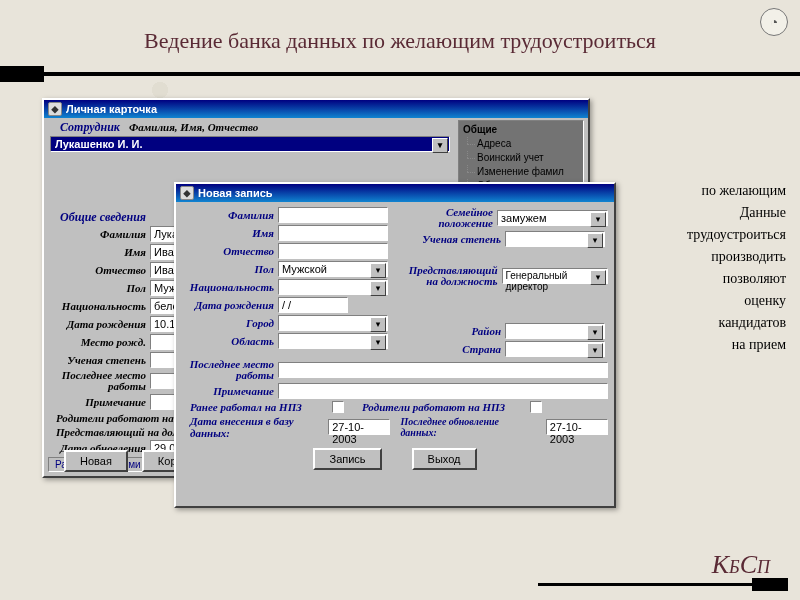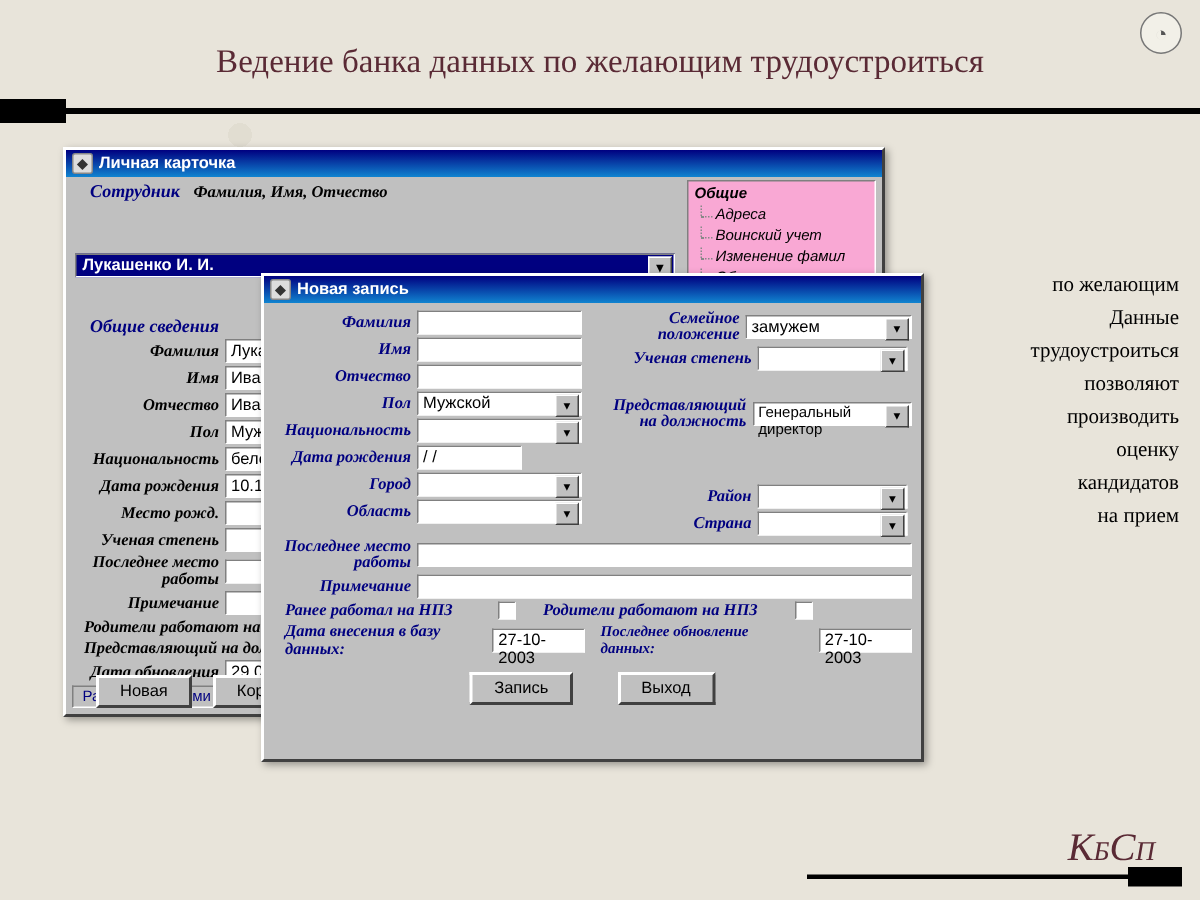--- a/index.html
+++ b/index.html
@@ -17,21 +17,21 @@
   .titlebar { background:linear-gradient(#000080,#1084d0); color:#fff; padding:2px 4px; font-weight:bold; display:flex; align-items:center; gap:4px; font-size:11px; }
   .titlebar .icon { width:14px; height:14px; background:#ddd; border:1px solid #888; border-radius:2px; font-size:9px; color:#333; display:flex; align-items:center; justify-content:center; }
   .section-label { color:#000080; font-weight:bold; font-style:italic; font-family:"Times New Roman",serif; font-size:12px; padding:2px 16px 0; }
   .field-row { display:flex; align-items:center; padding:1px 6px; gap:4px; }
   .lbl { text-align:right; font-family:"Times New Roman",serif; font-style:italic; font-weight:bold; color:#000; font-size:11px; }
   .lbl.navy { color:#000080; }
   .inp { background:#fff; border:1px solid; border-color:#808080 #fff #fff #808080; padding:1px 3px; font-size:11px; height:16px; }
   .combo { position:relative; }
   .combo::after { content:"▾"; position:absolute; right:1px; top:1px; width:14px; height:13px; background:#c0c0c0; border:1px solid; border-color:#fff #404040 #404040 #fff; font-size:9px; text-align:center; line-height:12px; color:#000; }
   .btn { background:#c0c0c0; border:2px solid; border-color:#fff #404040 #404040 #fff; padding:3px 14px; font-size:11px; cursor:pointer; }
-  .tree { background:#f9a8d4; border:1px solid; border-color:#808080 #fff #fff #808080; padding:2px 4px; font-size:10px; line-height:14px;font-style:italic; }
+  .tree { background:#737373; border:1px solid; border-color:#808080 #fff #fff #808080; padding:2px 4px; font-size:10px; line-height:14px; }
   .tree .root { font-weight:bold; }
   .tree .child { padding-left:14px; position:relative; }
   .tree .child::before { content:""; position:absolute; left:4px; top:0; bottom:50%; border-left:1px dotted #888; }
   .tree .child::after { content:""; position:absolute; left:4px; top:7px; width:8px; border-top:1px dotted #888; }
   .statusbox { border:1px solid; border-color:#808080 #fff #fff #808080; display:inline-block; padding:1px 6px; font-size:10px; color:#000080; }
   .checkbox { width:12px; height:12px; background:#fff; border:1px solid; border-color:#808080 #fff #fff #808080; display:inline-block; }
   .sidebar-text { position:absolute; right:14px; top:180px; width:120px; text-align:right; font-family:"Times New Roman",serif; color:#000; font-size:14px; line-height:22px; }
   .footer-brand { position:absolute; right:30px; bottom:20px; font-family:"Times New Roman",serif; font-style:italic; font-size:26px; color:#5a2a35; }
   .footer-brand .sm { font-size:18px; }
   .footer-line { position:absolute; right:12px; bottom:14px; width:250px; height:3px; background:#000; }
@@ -52,21 +52,21 @@
     <span class="icon">◆</span>
     <span>Личная карточка</span>
   </div>
   <div style="display:flex;">
     <div style="flex:1;">
       <div class="section-label">
         <span>Сотрудник</span>&nbsp;&nbsp;
         <span class="lbl" style="font-style:italic;">Фамилия, Имя, Отчество</span>
       </div>
       <div class="field-row">
-        <div class="inp combo blue-select" style="flex:1; color:#fff; font-weight:bold; padding-left:4px;margin-top:33px;">Лукашенко И. И.</div>
+        <div class="inp combo blue-select" style="flex:1; color:#fff; font-weight:bold; padding-left:4px;">Лукашенко И. И.</div>
       </div>
     </div>
     <div style="width:132px; padding:2px 4px 2px 2px;">
       <div class="tree" style="height:84px; overflow:hidden;">
         <div class="root">Общие</div>
         <div class="child">Адреса</div>
         <div class="child">Воинский учет</div>
         <div class="child">Изменение фамил</div>
         <div class="child">Образование</div>
         <div class="child">Обучение в настоя</div>
@@ -239,22 +239,22 @@
   <div style="text-align:center; padding:8px 0 6px; display:flex; justify-content:center; gap:30px;">
     <button class="btn">Запись</button>
     <button class="btn">Выход</button>
   </div>
 </div>
 
 <div class="sidebar-text">
   <div>по желающим</div>
   <div>Данные</div>
   <div>трудоустроиться</div>
+  <div>производить</div>
   <div>позволяют</div>
-  <div>производить</div>
   <div>оценку</div>
   <div>кандидатов</div>
   <div>на прием</div>
 </div>
 
 <div class="footer-line"></div>
 <div class="footer-brand">
   <span>К</span><span class="sm">Б</span><span>С</span><span class="sm">П</span>
 </div>
 

